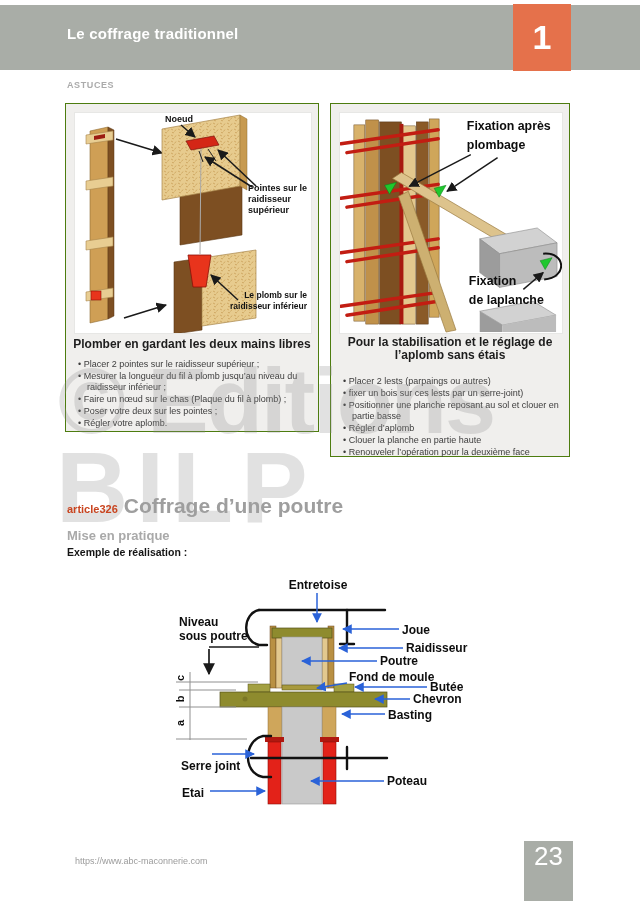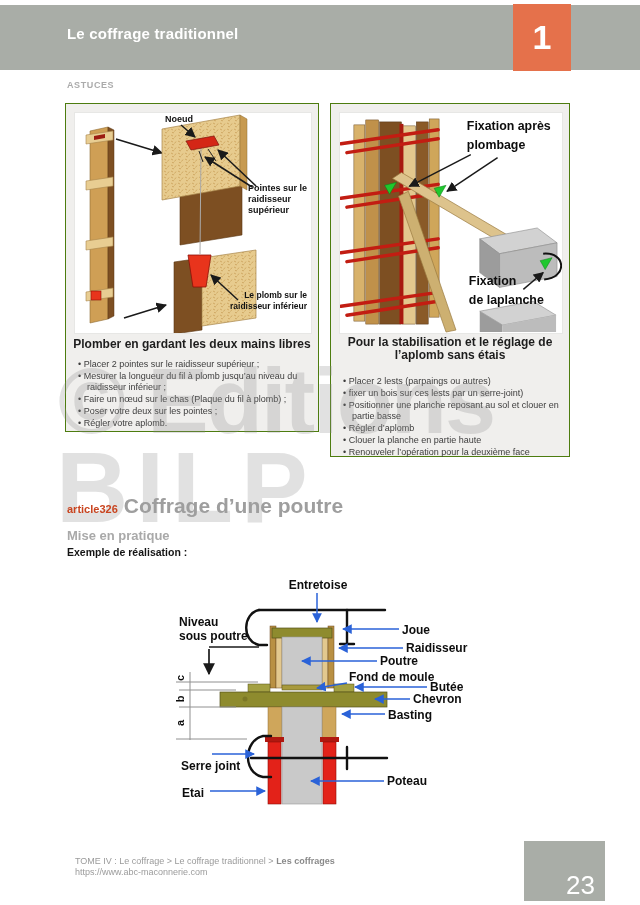--- a/index.html
+++ b/index.html
@@ -52,21 +52,21 @@
   .fixlab{font-size:12.5px;font-weight:bold;fill:#0d0d0d;}
   .bluel{stroke:#2a62d8;stroke-width:1.5;fill:none;}
   .blk{stroke:#1a1a1a;stroke-width:1.5;fill:none;}
   .clamp{stroke:#111;stroke-width:2.4;fill:none;stroke-linecap:round;}
   .dim{stroke:#909090;stroke-width:1;fill:none;}
 
   
   .footer-text{left:75px;top:856px;font-size:9px;color:#9b9b9b;line-height:11px;z-index:7;}
   .footer-bold{font-weight:bold;color:#8a8a8a;}
   .page-box{left:524px;top:841px;width:49px;height:60px;background:#a9ada7;display:flex;
-            align-items:flex-end;justify-content:center;z-index:7;padding-left:32px;}
+            align-items:flex-start;justify-content:center;z-index:7;}
   .page-num{color:#fff;font-size:26px;}
 </style>
 </head>
 <body>
 
 <div class="page">
 
   <div class="abs header-bar"></div>
   <div class="abs header-title">Le coffrage traditionnel</div>
   <div class="abs chapter-box">
@@ -282,20 +282,19 @@
     <text class="dlab" x="349" y="681">Fond de moule</text>
     <text class="dlab" x="430" y="691">Butée</text>
     <text class="dlab" x="413" y="703">Chevron</text>
     <text class="dlab" x="388" y="719">Basting</text>
     <text class="dlab" x="181" y="770">Serre joint</text>
     <text class="dlab" x="182" y="797">Etai</text>
     <text class="dlab" x="387" y="785">Poteau</text>
   </svg>
 
   <div class="abs footer-text">
-    <div><span>TOME IV : Le coffrage &gt; Le coffrage traditionnel &gt; </span><span class="footer-bold">Les coffrages</span></div>
     <div>https://www.abc-maconnerie.com</div>
   </div>
   <div class="abs page-box">
     <span class="page-num">23</span>
   </div>
 
 </div>
 
 </body></html>

